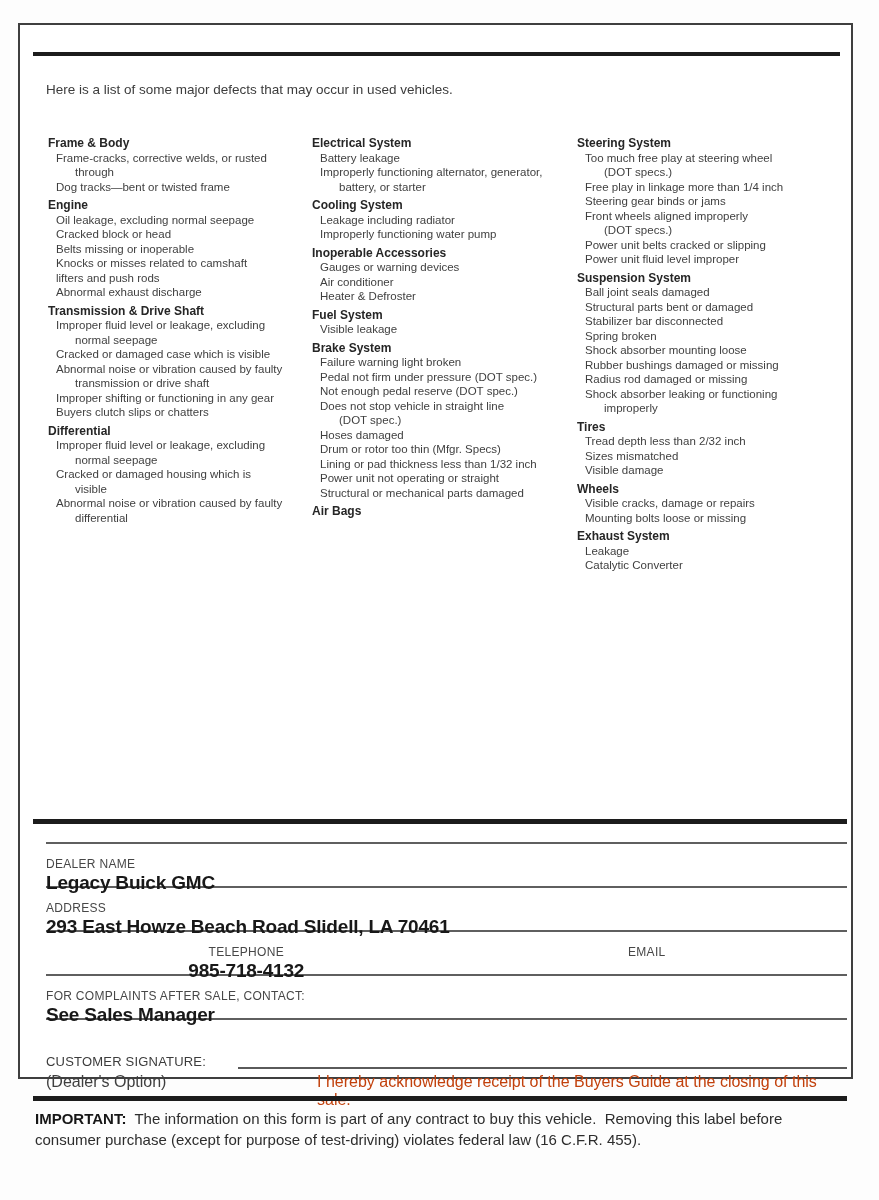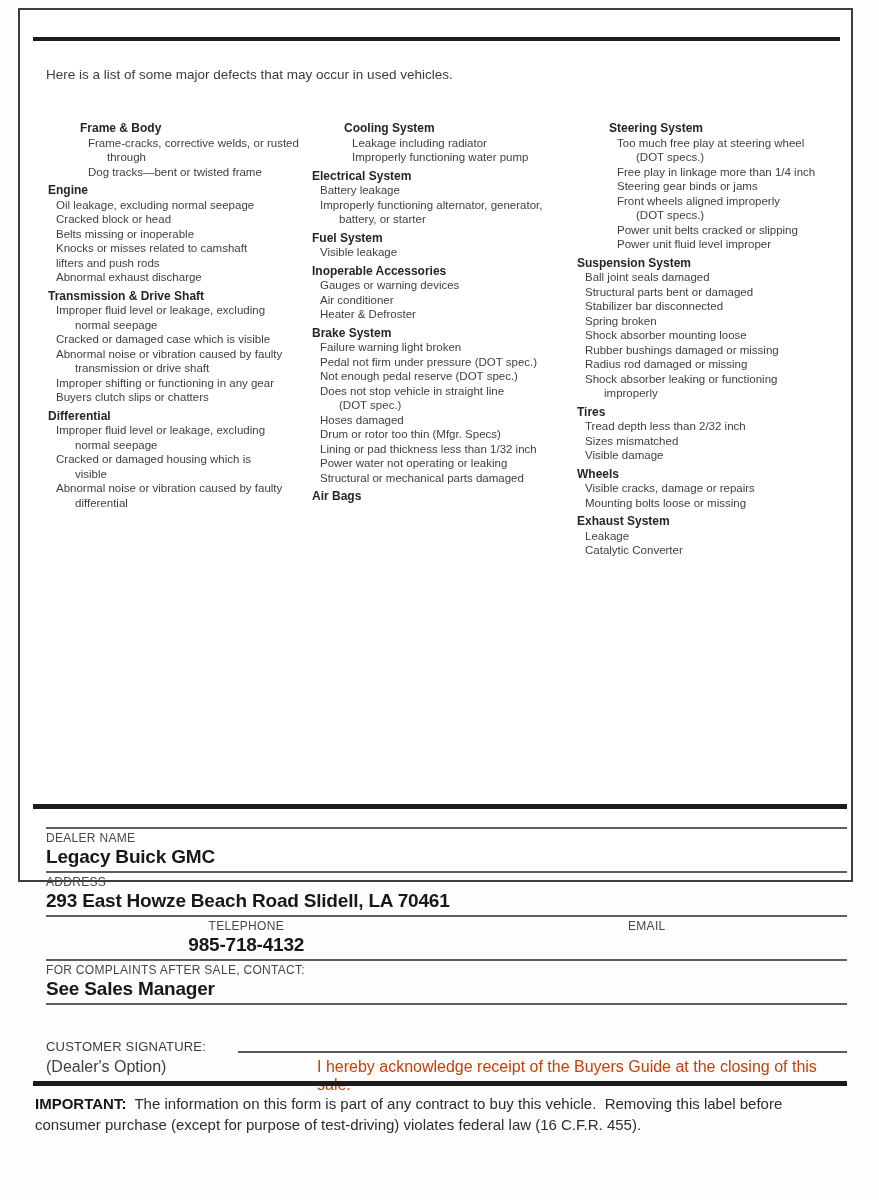--- a/index.html
+++ b/index.html
@@ -1,54 +1,54 @@
 <!DOCTYPE html>
 <html><head>
 <meta charset="utf-8">
 <style>
   * { margin:0; padding:0; box-sizing:border-box; }
   html,body { background:#ffffff; }
   body { font-family:"Liberation Sans","DejaVu Sans",sans-serif; }
 
   .page { position:relative; width:879px; height:1200px; background:#fdfdfd; overflow:hidden; }
 
-  .sheet { position:absolute; left:18px; top:8px; width:835px; height:874px;
+  .sheet { position:absolute; left:18px; top:23px; width:835px; height:1056px;
            border:2px solid #3f3f3f; background:#ffffff; }
 
   .rule-thick { position:absolute; height:4px; background:#1c1c1c; }
   #rule-top    { left:13px; top:27px;  width:807px; }
   #rule-mid    { left:13px; top:794px; width:814px; height:5px; }
   #rule-bottom { left:13px; top:1071px; width:814px; height:5px; }
 
   .intro { position:absolute; left:26px; top:57px; font-size:13.5px; color:#3c3c3c; }
 
   .columns { position:absolute; left:0; top:111px; width:831px; }
   .col { position:absolute; top:0; }
   #col-0 { left:28px;  width:264px; }
   #col-1 { left:292px; width:264px; }
   #col-2 { left:557px; width:268px; }
 
   .section { margin-top:4px; }
-  .section:first-child { margin-top:0;margin-left:32px; }
+  .section:first-child { margin-top:0; }
   .sec-heading { font-size:12px; font-weight:700; color:#262626; line-height:14.5px; }
   .defect-line { font-size:11.5px; color:#3f3f3f; line-height:14.5px; }
   .ind1 { padding-left:8px; }
   .ind2 { padding-left:27px; }
 
   .fields { position:absolute; left:26px; top:817px; width:801px; }
-  .field { border-top:2px solid #5f5f5f; height:44px; padding-top:3px; }
+  .field { border-top:2px solid #5f5f5f; height:44px; padding-top:14px; }
   .field-label { font-size:12px; color:#474747; letter-spacing:0.3px; line-height:13px; }
   .field-value { font-size:19px; font-weight:600; color:#181818; letter-spacing:-0.2px;
                  line-height:22px; margin-top:1px; }
   .field-split { display:flex; }
   .field-split .half { width:50%;text-align:center; }
   .fields-end { border-top:2px solid #5f5f5f; height:0; }
 
   .sig-block { position:absolute; left:26px; top:1029px; width:801px; }
-  .sig-row { display:flex; align-items:flex-start;gap:24px; }
+  .sig-row { display:flex; align-items:center;gap:24px; }
   .sig-label { font-size:13px; color:#3c3c3c; letter-spacing:0.2px; white-space:nowrap; }
   .sig-line { flex:1; border-bottom:2px solid #5a5a5a; margin-left:8px; height:14px; }
   .sig-sub-row { position:relative; margin-top:4px; height:16px; }
   .sig-sub { position:absolute; left:0; top:0; font-size:16px; color:#3f3f3f; }
   .sig-ack { position:absolute; left:271px; top:0; font-size:16px; color:#c2410c; }
 
   .important { position:absolute; left:15px; top:1083px; width:800px;
                font-size:15px; line-height:21px; color:#2d2d2d; white-space:pre-wrap; }
   .important b { font-weight:700; color:#161616; }
 </style>
@@ -94,51 +94,51 @@
             <div class="defect-line ind1">Improper fluid level or leakage, excluding</div>
             <div class="defect-line ind2">normal seepage</div>
             <div class="defect-line ind1">Cracked or damaged housing which is</div>
             <div class="defect-line ind2">visible</div>
             <div class="defect-line ind1">Abnormal noise or vibration caused by faulty</div>
             <div class="defect-line ind2">differential</div>
           </div>
         </div>
       <div class="col" id="col-1">
           <div class="section">
-            <div class="sec-heading">Cooling System</div>
-            <div class="defect-line ind1">Leakage including radiator</div>
-            <div class="defect-line ind1">Improperly functioning water pump</div>
-          </div>
-          <div class="section">
             <div class="sec-heading">Electrical System</div>
             <div class="defect-line ind1">Battery leakage</div>
             <div class="defect-line ind1">Improperly functioning alternator, generator,</div>
             <div class="defect-line ind2">battery, or starter</div>
           </div>
           <div class="section">
-            <div class="sec-heading">Fuel System</div>
-            <div class="defect-line ind1">Visible leakage</div>
+            <div class="sec-heading">Cooling System</div>
+            <div class="defect-line ind1">Leakage including radiator</div>
+            <div class="defect-line ind1">Improperly functioning water pump</div>
           </div>
           <div class="section">
             <div class="sec-heading">Inoperable Accessories</div>
             <div class="defect-line ind1">Gauges or warning devices</div>
             <div class="defect-line ind1">Air conditioner</div>
             <div class="defect-line ind1">Heater &amp; Defroster</div>
+          </div>
+          <div class="section">
+            <div class="sec-heading">Fuel System</div>
+            <div class="defect-line ind1">Visible leakage</div>
           </div>
           <div class="section">
             <div class="sec-heading">Brake System</div>
             <div class="defect-line ind1">Failure warning light broken</div>
             <div class="defect-line ind1">Pedal not firm under pressure (DOT spec.)</div>
             <div class="defect-line ind1">Not enough pedal reserve (DOT spec.)</div>
             <div class="defect-line ind1">Does not stop vehicle in straight line</div>
             <div class="defect-line ind2">(DOT spec.)</div>
             <div class="defect-line ind1">Hoses damaged</div>
             <div class="defect-line ind1">Drum or rotor too thin (Mfgr. Specs)</div>
             <div class="defect-line ind1">Lining or pad thickness less than 1/32 inch</div>
-            <div class="defect-line ind1">Power water not operating or leaking</div>
+            <div class="defect-line ind1">Power unit not operating or straight</div>
             <div class="defect-line ind1">Structural or mechanical parts damaged</div>
           </div>
           <div class="section">
             <div class="sec-heading">Air Bags</div>
           </div>
         </div>
       <div class="col" id="col-2">
           <div class="section">
             <div class="sec-heading">Steering System</div>
             <div class="defect-line ind1">Too much free play at steering wheel</div>

